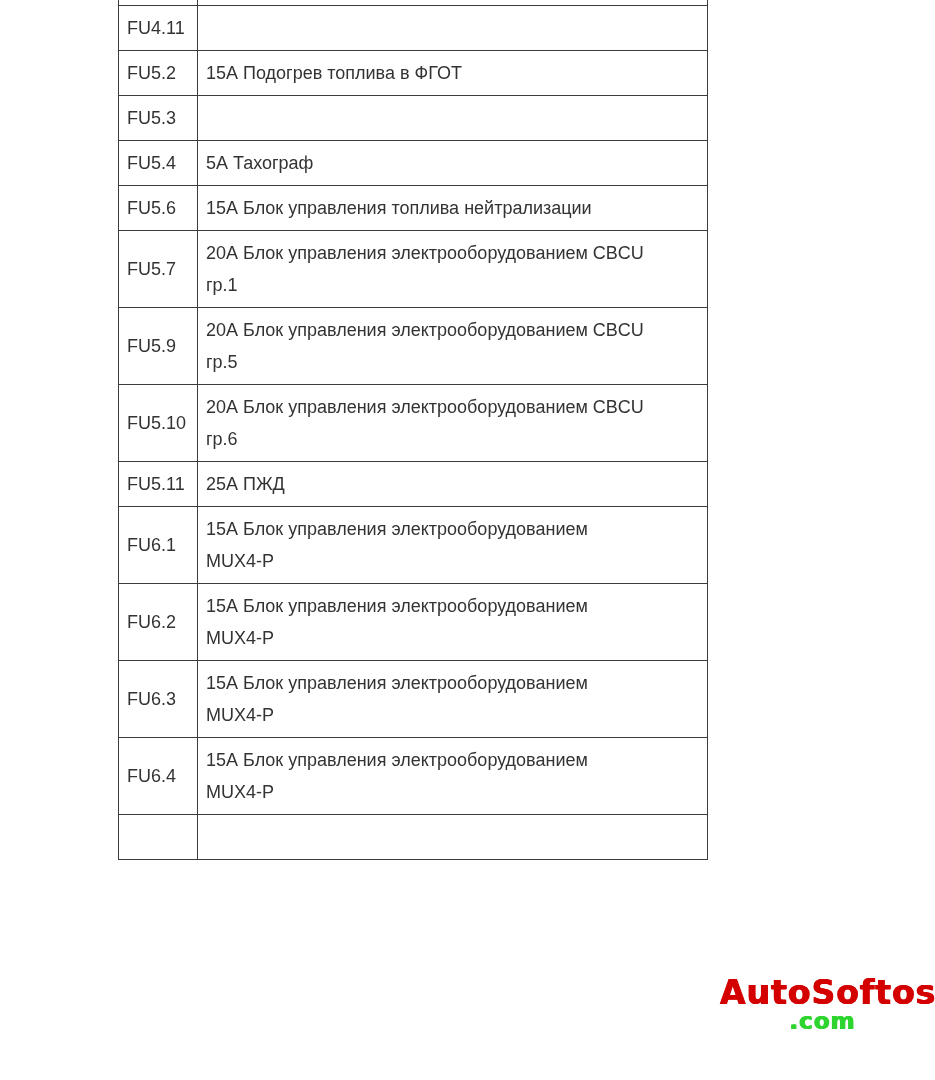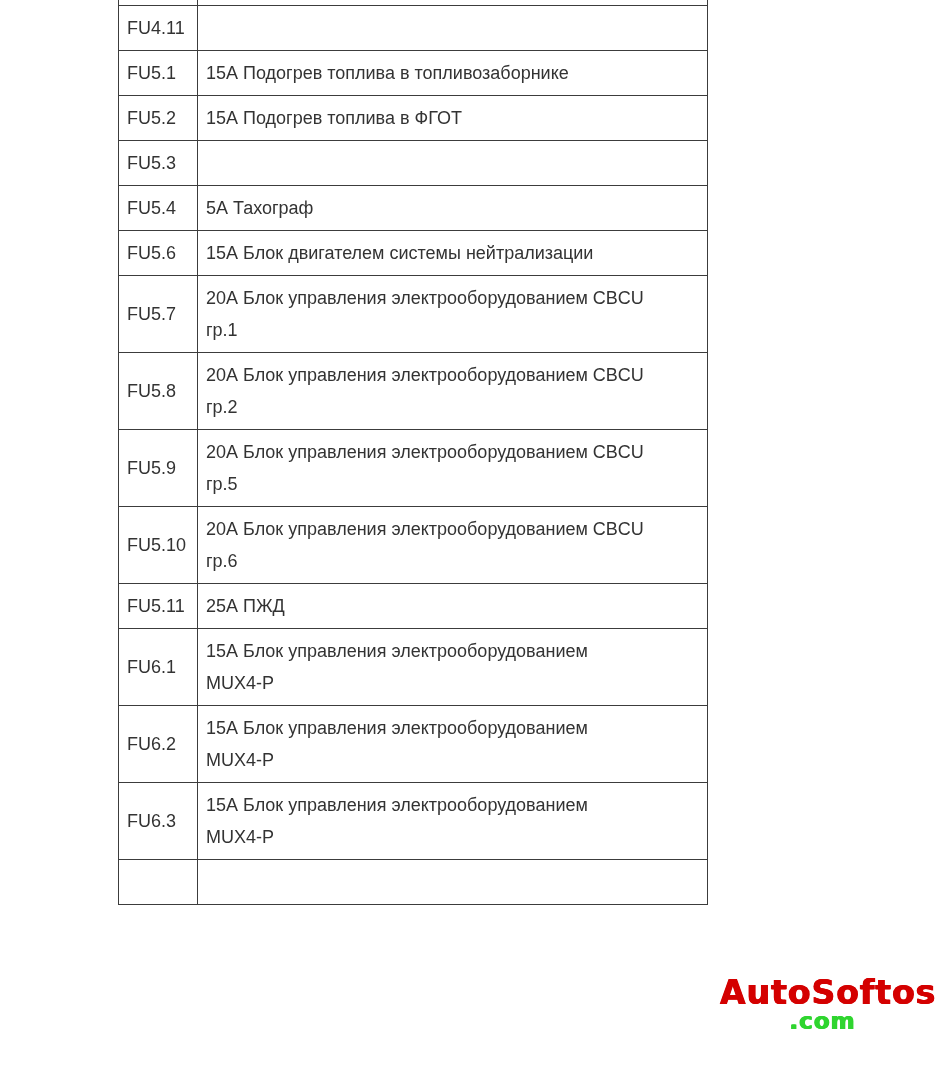--- a/index.html
+++ b/index.html
@@ -77,48 +77,39 @@
     <tbody>
         <tr class="row-partial-top">
           <td class="code-cell"></td>
           <td class="desc-cell"></td>
         </tr>
         <tr class="row-single">
           <td class="code-cell">FU4.11</td>
           <td class="desc-cell"></td>
         </tr>
         <tr class="row-single">
-          <td class="code-cell">FU5.1</td>
-          <td class="desc-cell">15А Подогрев топлива в топливозаборнике</td>
-        </tr>
-        <tr class="row-single">
           <td class="code-cell">FU5.2</td>
           <td class="desc-cell">15А Подогрев топлива в ФГОТ</td>
         </tr>
         <tr class="row-single">
           <td class="code-cell">FU5.3</td>
           <td class="desc-cell"></td>
         </tr>
         <tr class="row-single">
           <td class="code-cell">FU5.4</td>
           <td class="desc-cell">5А Тахограф</td>
         </tr>
         <tr class="row-single">
           <td class="code-cell">FU5.6</td>
-          <td class="desc-cell">15А Блок двигателем системы нейтрализации</td>
+          <td class="desc-cell">15А Блок управления топлива нейтрализации</td>
         </tr>
         <tr class="row-double">
           <td class="code-cell">FU5.7</td>
           <td class="desc-cell">20А Блок управления электрооборудованием CBCU
 гр.1</td>
-        </tr>
-        <tr class="row-double">
-          <td class="code-cell">FU5.8</td>
-          <td class="desc-cell">20А Блок управления электрооборудованием CBCU
-гр.2</td>
         </tr>
         <tr class="row-double">
           <td class="code-cell">FU5.9</td>
           <td class="desc-cell">20А Блок управления электрооборудованием CBCU
 гр.5</td>
         </tr>
         <tr class="row-double">
           <td class="code-cell">FU5.10</td>
           <td class="desc-cell">20А Блок управления электрооборудованием CBCU
 гр.6</td>
@@ -135,20 +126,25 @@
         <tr class="row-double">
           <td class="code-cell">FU6.2</td>
           <td class="desc-cell">15А Блок управления электрооборудованием
 MUX4-P</td>
         </tr>
         <tr class="row-double">
           <td class="code-cell">FU6.3</td>
           <td class="desc-cell">15А Блок управления электрооборудованием
 MUX4-P</td>
         </tr>
+        <tr class="row-double">
+          <td class="code-cell">FU6.4</td>
+          <td class="desc-cell">15А Блок управления электрооборудованием
+MUX4-P</td>
+        </tr>
         <tr class="row-partial-bottom">
           <td class="code-cell"></td>
           <td class="desc-cell"></td>
         </tr>
       </tbody>
   </table>
 
   <div class="watermark">
     <div class="wm-line1" style="color: rgb(212, 0, 0);">AutoSoftos</div>
     <div class="wm-line2" style="color: rgb(47, 213, 47);">.com</div>

